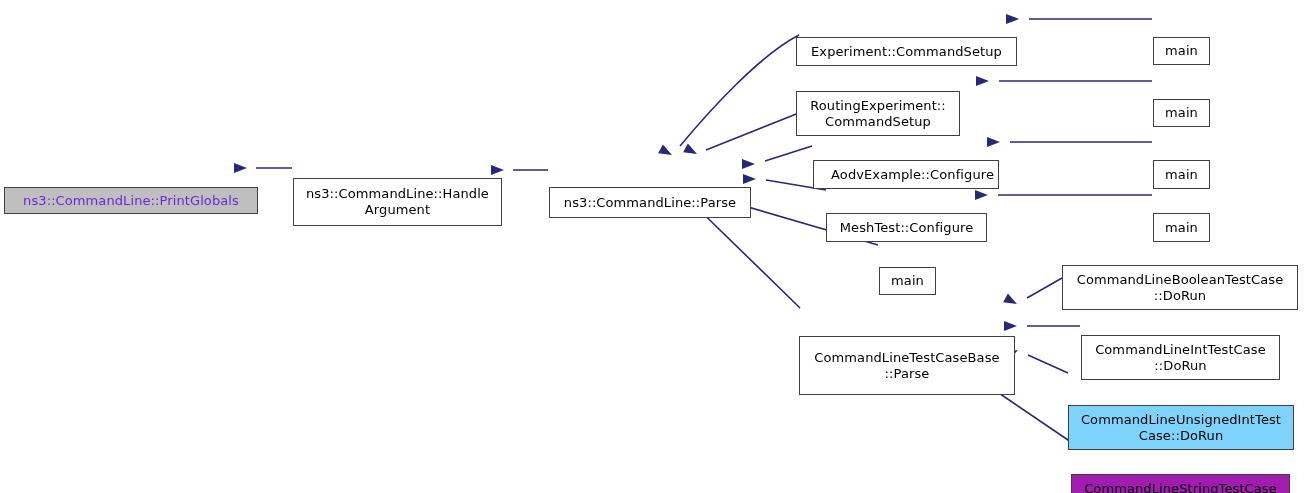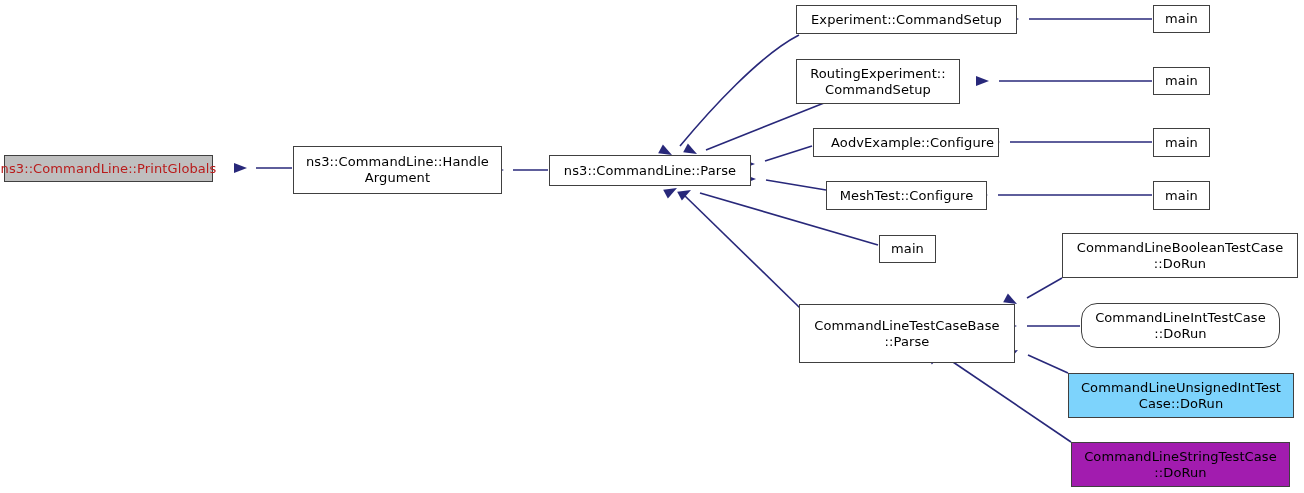--- a/index.html
+++ b/index.html
@@ -33,20 +33,21 @@
     align-items: center;
     justify-content: center;
     text-align: center;
     color: #000000;
     font-family: "DejaVu Sans", sans-serif;
     font-size: 13px;
     line-height: 1.22;
     letter-spacing: 0.1px;
     white-space: pre-line;
     z-index: 3;
+    margin-top: 32px;
   }
   .node-box.highlight {
     background: #bfbfbf;
   }
   .node-label {
     display: block;
     padding: 0 4px;
     white-space: pre-line;
   }
 </style>
@@ -86,39 +87,39 @@
         <path d="M 1080,326 L 1027,326" fill="none" stroke="#28287a" stroke-width="1.6"></path>
         <polygon points="0,0 13,-5 13,5" fill="#28287a" transform="translate(1017,326) rotate(180)"></polygon>
         <path d="M 1068,373 L 1028,355" fill="none" stroke="#28287a" stroke-width="1.6"></path>
         <polygon points="0,0 13,-5 13,5" fill="#28287a" transform="translate(1018,350) rotate(152)"></polygon>
         <path d="M 1071,442 L 950,360" fill="none" stroke="#28287a" stroke-width="1.6"></path>
         <polygon points="0,0 13,-5 13,5" fill="#28287a" transform="translate(941,354) rotate(152)"></polygon>
       </g>
   </svg>
 
   <div id="nodes-layer">
-      <div class="node-box highlight" style="left: 4px; top: 155px; width: 209px; height: 27px; border-color: rgb(64, 64, 64); background: rgb(191, 191, 191); color: #b91c1c;"><span class="node-label">ns3::CommandLine::PrintGlobals</span></div>
+      <div class="node-box highlight" style="left: 4px; top: 155px; width: 254px; height: 27px; border-color: rgb(64, 64, 64); background: rgb(191, 191, 191); color: #6d28d9;"><span class="node-label">ns3::CommandLine::PrintGlobals</span></div>
       <div class="node-box" style="left: 293px; top: 146px; width: 209px; height: 48px; border-color: rgb(64, 64, 64); background: rgb(255, 255, 255); color: rgb(0, 0, 0);"><span class="node-label">ns3::CommandLine::Handle
 Argument</span></div>
       <div class="node-box" style="left: 549px; top: 155px; width: 202px; height: 31px; border-color: rgb(64, 64, 64); background: rgb(255, 255, 255); color: rgb(0, 0, 0);"><span class="node-label">ns3::CommandLine::Parse</span></div>
       <div class="node-box" style="left: 796px; top: 5px; width: 221px; height: 29px; border-color: rgb(64, 64, 64); background: rgb(255, 255, 255); color: rgb(0, 0, 0);"><span class="node-label">Experiment::CommandSetup</span></div>
       <div class="node-box" style="left: 796px; top: 59px; width: 164px; height: 45px; border-color: rgb(64, 64, 64); background: rgb(255, 255, 255); color: rgb(0, 0, 0);"><span class="node-label">RoutingExperiment::
 CommandSetup</span></div>
       <div class="node-box" style="left: 813px; top: 128px; width: 186px; height: 29px; border-color: rgb(64, 64, 64); background: rgb(255, 255, 255); color: rgb(0, 0, 0); justify-content: flex-end;"><span class="node-label">AodvExample::Configure</span></div>
       <div class="node-box" style="left: 826px; top: 181px; width: 161px; height: 29px; border-color: rgb(64, 64, 64); background: rgb(255, 255, 255); color: rgb(0, 0, 0);"><span class="node-label">MeshTest::Configure</span></div>
       <div class="node-box" style="left: 879px; top: 235px; width: 57px; height: 28px; border-color: rgb(64, 64, 64); background: rgb(255, 255, 255); color: rgb(0, 0, 0);"><span class="node-label">main</span></div>
       <div class="node-box" style="left: 799px; top: 304px; width: 216px; height: 59px; border-color: rgb(64, 64, 64); background: rgb(255, 255, 255); color: rgb(0, 0, 0);"><span class="node-label">CommandLineTestCaseBase
 ::Parse</span></div>
       <div class="node-box" style="left: 1153px; top: 5px; width: 57px; height: 28px; border-color: rgb(64, 64, 64); background: rgb(255, 255, 255); color: rgb(0, 0, 0);"><span class="node-label">main</span></div>
       <div class="node-box" style="left: 1153px; top: 67px; width: 57px; height: 28px; border-color: rgb(64, 64, 64); background: rgb(255, 255, 255); color: rgb(0, 0, 0);"><span class="node-label">main</span></div>
       <div class="node-box" style="left: 1153px; top: 128px; width: 57px; height: 29px; border-color: rgb(64, 64, 64); background: rgb(255, 255, 255); color: rgb(0, 0, 0);"><span class="node-label">main</span></div>
       <div class="node-box" style="left: 1153px; top: 181px; width: 57px; height: 29px; border-color: rgb(64, 64, 64); background: rgb(255, 255, 255); color: rgb(0, 0, 0);"><span class="node-label">main</span></div>
       <div class="node-box" style="left: 1062px; top: 233px; width: 236px; height: 45px; border-color: rgb(64, 64, 64); background: rgb(255, 255, 255); color: rgb(0, 0, 0);"><span class="node-label">CommandLineBooleanTestCase
 ::DoRun</span></div>
-      <div class="node-box" style="left: 1081px; top: 303px; width: 199px; height: 45px; border-color: rgb(64, 64, 64); background: rgb(255, 255, 255); color: rgb(0, 0, 0); border-radius: 16px;"><span class="node-label">CommandLineIntTestCase
+      <div class="node-box" style="left: 1081px; top: 303px; width: 199px; height: 45px; border-color: rgb(64, 64, 64); background: rgb(255, 255, 255); color: rgb(0, 0, 0);"><span class="node-label">CommandLineIntTestCase
 ::DoRun</span></div>
       <div class="node-box" style="left: 1068px; top: 373px; width: 226px; height: 45px; border-color: rgb(64, 64, 64); background: #7dd3fc; color: rgb(0, 0, 0);"><span class="node-label">CommandLineUnsignedIntTest
 Case::DoRun</span></div>
       <div class="node-box" style="left: 1071px; top: 442px; width: 219px; height: 45px; border-color: rgb(64, 64, 64); background: #a21caf; color: rgb(0, 0, 0);"><span class="node-label">CommandLineStringTestCase
 ::DoRun</span></div>
     </div>
 
 </div>
 
 </body></html>

